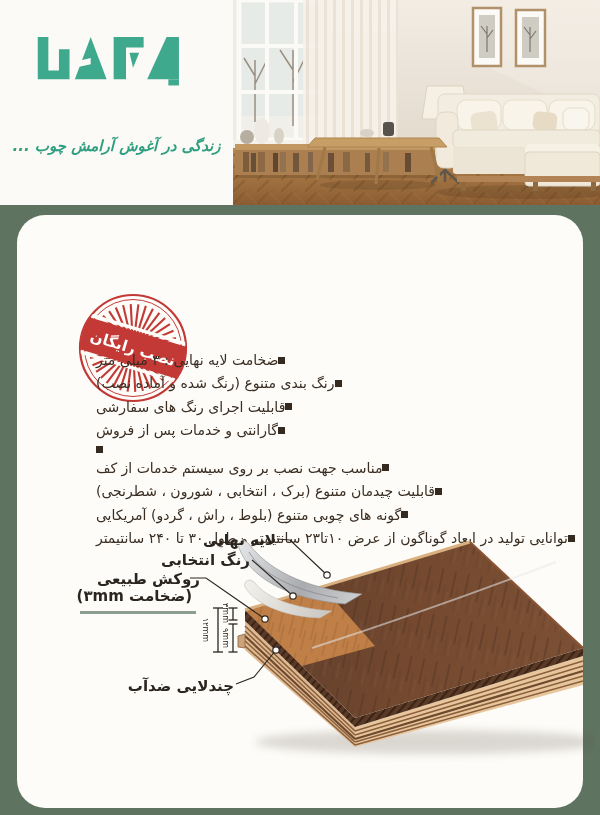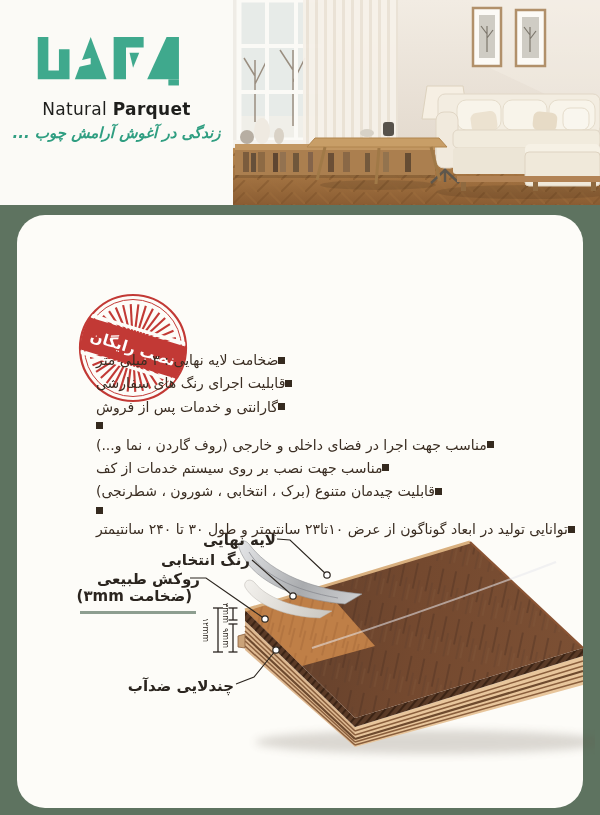--- a/index.html
+++ b/index.html
@@ -6,21 +6,21 @@
   body{width:600px;height:815px;font-family:"DejaVu Sans",sans-serif;}
   #page{position:relative;width:600px;height:815px;background:#5e7360;overflow:hidden;}
 
   
   .top-section{position:absolute;left:0;top:0;width:600px;height:205px;background:#fbfaf6;}
   .brand-block{position:absolute;left:0;top:0;width:233px;height:205px;background:#fbfaf6;}
   .logo-svg{position:absolute;left:36px;top:26px;width:150px;height:66px;}
   .visually-hidden{position:absolute;width:1px;height:1px;overflow:hidden;clip:rect(0 0 0 0);white-space:nowrap;}
   .brand-name{position:absolute;left:0;top:99px;width:233px;text-align:center;font-size:17px;color:#1e1e1c;letter-spacing:.3px;}
   .brand-name .bold{font-weight:700;}
-  .slogan{position:absolute;left:4px;top:124px;width:225px;text-align:center;direction:rtl;
+  .slogan{position:absolute;left:4px;top:137px;width:225px;text-align:center;direction:rtl;
           font-size:15px;font-style:italic;font-weight:600;color:#2f9e81;}
   .photo-svg{position:absolute;left:233px;top:0;width:367px;height:205px;}
 
   
   .card{position:absolute;left:17px;top:215px;width:566px;height:593px;background:#fdfcf8;border-radius:28px;}
 
   
   .stamp-svg{position:absolute;left:76px;top:291px;width:114px;height:114px;opacity:.95;}
   #stamp-rays line{stroke:#bf2f2b;stroke-width:2.1;}
   .stamp-text{font-size:15px;font-weight:700;fill:#ffffff;}
@@ -59,21 +59,20 @@
           <path d="M2,6 L14,6 L14,44 L26,44 L26,20 L38,20 L38,54 L2,54 Z"></path>
           <path d="M44,54 L62,6 L80,54 Z"></path>
           <path d="M44,34 L62,30 L62,37 L44,41 Z" fill="#fbfaf6"></path>
           <path d="M88,6 L122,6 L122,18 L102,18 L102,54 L88,54 Z"></path>
           <path d="M106,24 L117,24 L110,41 Z"></path>
           <path d="M126,54 L148,6 L162,6 L162,54 Z"></path>
           <path d="M150,54 L162,54 L162,61 L150,61 Z"></path>
         </g>
       </svg>
       <span class="visually-hidden">LAFA</span>
-      <div class="brand-name"><span>Natural</span> <span class="bold">Parquet</span></div>
       <div class="slogan">زندگی در آغوش آرامش چوب ...</div>
     </div>
 
     <svg class="photo-svg" viewBox="0 0 367 205" preserveAspectRatio="none">
       <defs>
         <linearGradient id="wallg" x1="0" y1="0" x2="0" y2="1">
           <stop offset="0" stop-color="#f2ece3"></stop>
             <stop offset="1" stop-color="#ded3c6"></stop>
         </linearGradient>
         <linearGradient id="floorg" x1="0" y1="0" x2="0" y2="1">
@@ -250,43 +249,44 @@
     </g>
   </svg>
 
   <div class="features">
     <div class="feat">
         <span class="bullet"></span>
         <span>ضخامت لایه نهایی : ۳ میلی متر</span>
       </div>
     <div class="feat">
         <span class="bullet"></span>
+        <span>رنگ بندی متنوع (رنگ شده و آماده نصب)</span>
+      </div>
+    <div class="feat">
+        <span class="bullet"></span>
         <span>قابلیت اجرای رنگ های سفارشی</span>
       </div>
     <div class="feat">
         <span class="bullet"></span>
         <span>گارانتی و خدمات پس از فروش</span>
       </div>
     <div class="feat">
         <span class="bullet"></span>
       </div>
     <div class="feat">
         <span class="bullet"></span>
-        <span>مناسب جهت اجرا در فضای داخلی و خارجی (روف گاردن ، نما و...)</span>
-      </div>
-    <div class="feat">
-        <span class="bullet"></span>
         <span>مناسب جهت نصب بر روی سیستم خدمات از کف</span>
       </div>
     <div class="feat">
         <span class="bullet"></span>
         <span>قابلیت چیدمان متنوع (برک ، انتخابی ، شورون ، شطرنجی)</span>
       </div>
     <div class="feat">
         <span class="bullet"></span>
+        <span>گونه های چوبی متنوع (بلوط ، راش ، گردو) آمریکایی</span>
       </div>
     <div class="feat">
         <span class="bullet"></span>
         <span>توانایی تولید در ابعاد گوناگون از عرض ۱۰تا۲۳ سانتیمتر و طول ۳۰ تا ۲۴۰ سانتیمتر</span>
       </div>
   </div>
 
   <svg class="diagram-svg" viewBox="60 525 535 250">
     <defs>
       <linearGradient id="topg" x1="245" y1="610" x2="583" y2="648" gradientUnits="userSpaceOnUse">

